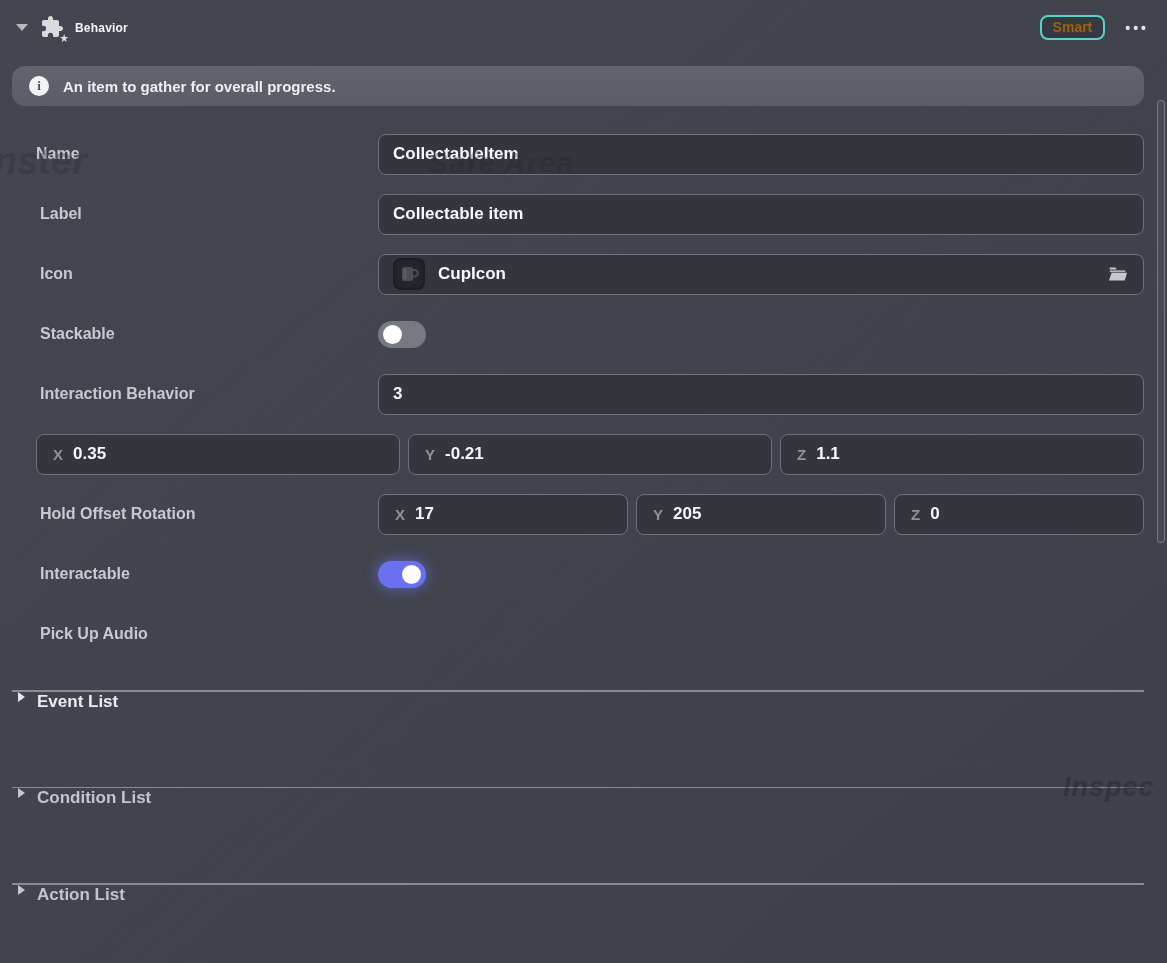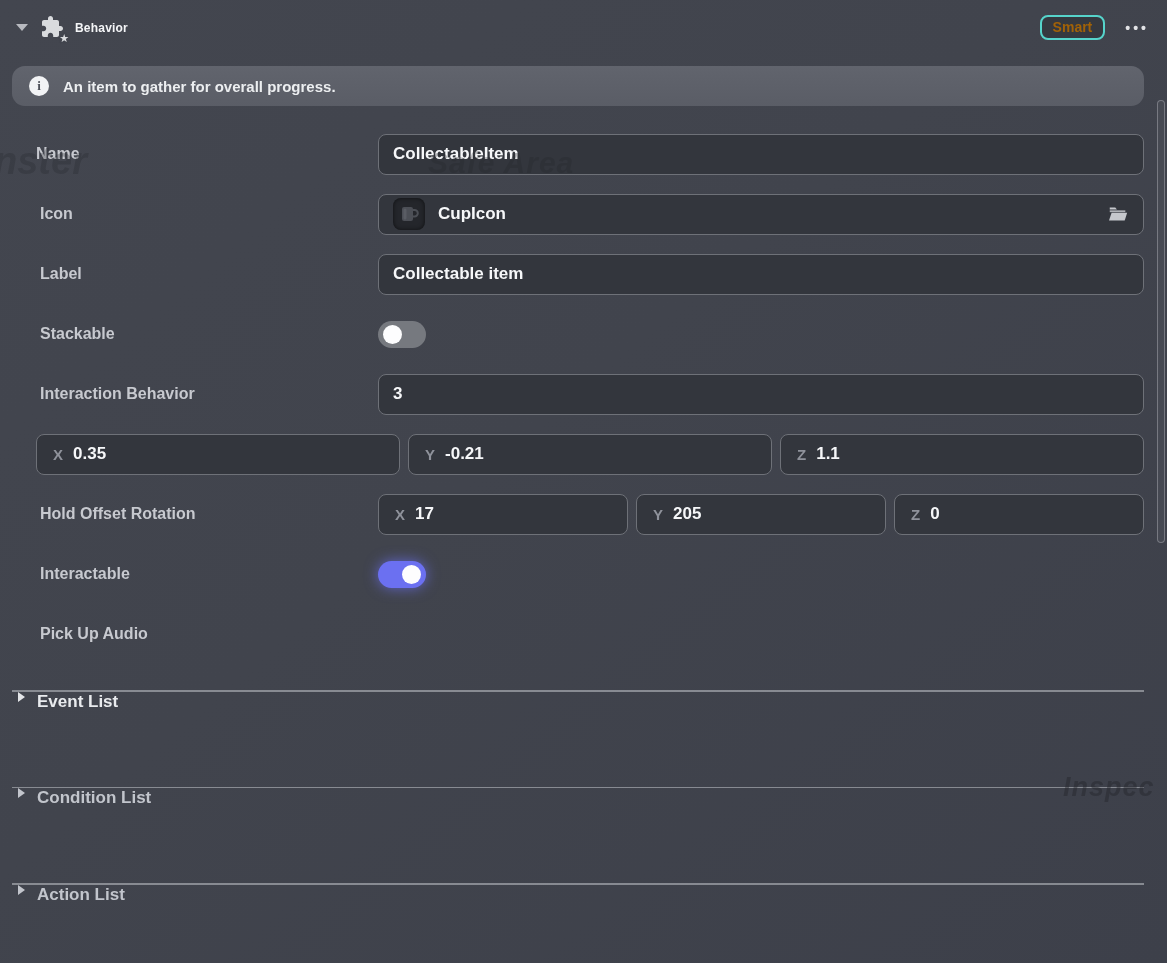--- a/index.html
+++ b/index.html
@@ -120,20 +120,29 @@
   <span class="banner-text">An item to gather for overall progress.</span>
 </div>
 
 <div class="rows">
 
   <div class="row">
     <span class="row-label">Name</span>
     <div class="field">
         <div class="tbox">
       <input value="CollectableItem" style="">
+    </div>
+      </div>
+  </div>
+
+  <div class="row">
+    <span class="row-label indent">Label</span>
+    <div class="field">
+        <div class="tbox">
+      <input value="Collectable item" style="">
     </div>
       </div>
   </div>
 
   <div class="row">
     <span class="row-label indent">Icon</span>
     <div class="field">
         <div class="tbox">
       <span class="thumb">
         <svg viewBox="0 0 24 24" width="24" height="24">
@@ -148,29 +157,20 @@
           <path class="folder" d="M3 5h6l1.8 2.2H3z"></path>
           <path class="folder" d="M3 8h17v2H3z" opacity=".85"></path>
           <path class="folder" d="M2.2 19 5 10.5h17L19.3 19z"></path>
         </svg>
       </span>
     </div>
       </div>
   </div>
 
   <div class="row">
-    <span class="row-label indent">Label</span>
-    <div class="field">
-        <div class="tbox">
-      <input value="Collectable item" style="">
-    </div>
-      </div>
-  </div>
-
-  <div class="row">
     <span class="row-label indent">Stackable</span>
     <div class="field">
       <span class="toggle off">
           <span class="knob"></span>
         </span>
     </div>
   </div>
 
   <div class="row">
     <span class="row-label indent">Interaction Behavior</span>

